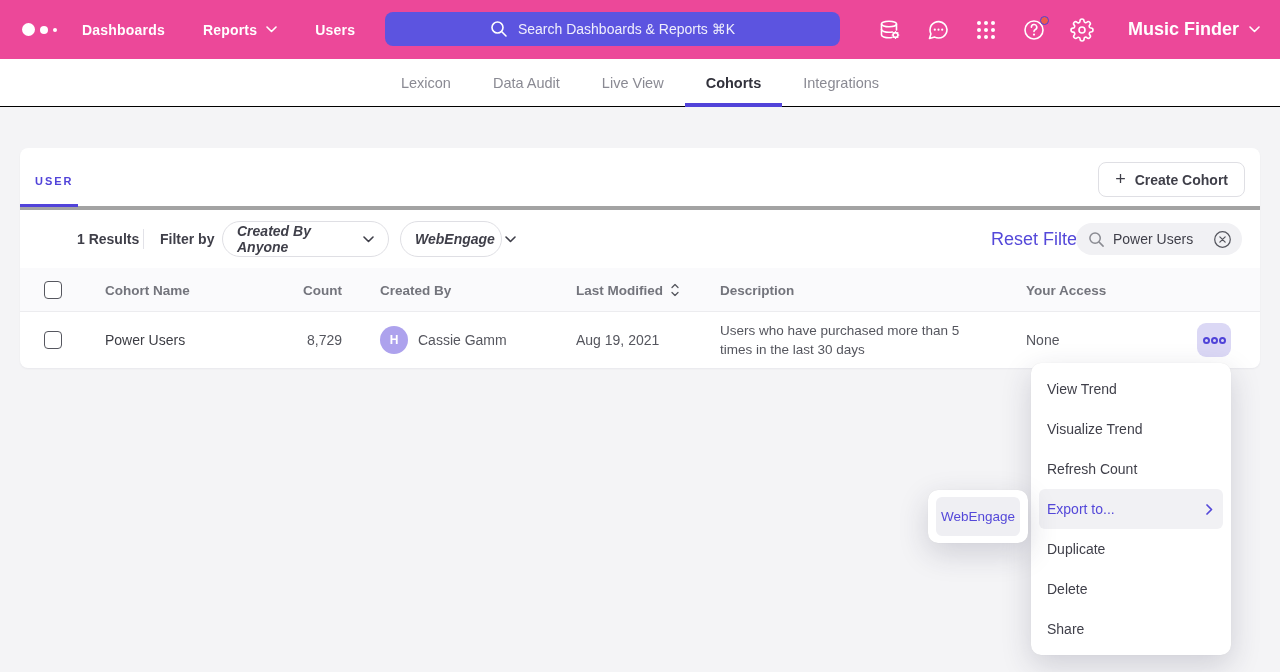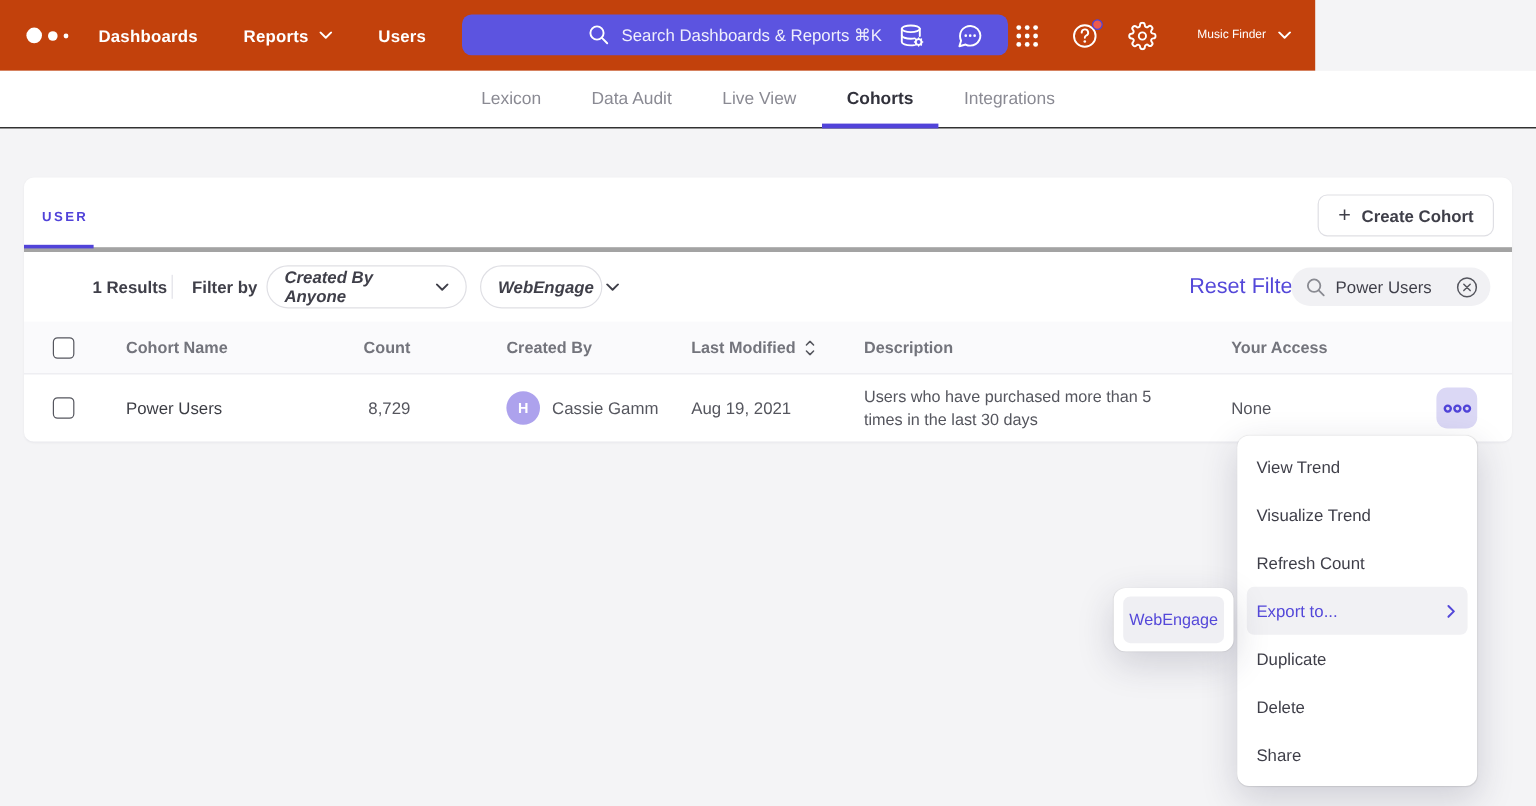--- a/index.html
+++ b/index.html
@@ -8,40 +8,40 @@
     font-family: "Liberation Sans", sans-serif;
     background:#F4F4F6;
     position:relative;
     overflow:hidden;
     color:#3C3D44;
   }
   .stage { position:absolute; inset:0; width:1280px; height:672px; }
 
   
   .topnav {
-    position:absolute; left:0; top:0; width:1096px; height:59px;
-    background:#c2410c; display:flex; align-items:center; color:#fff;
+    position:absolute; left:0; top:0; width:1280px; height:59px;
+    background:#ec4899; display:flex; align-items:center; color:#fff;
   }
   .logo { display:flex; align-items:center; gap:5px; margin-left:22px; width:44px; cursor:pointer; }
   .logo .d1 { width:13px; height:13px; border-radius:50%; background:#fff; }
   .logo .d2 { width:8px;  height:8px;  border-radius:50%; background:#fff; }
   .logo .d3 { width:4px;  height:4px;  border-radius:50%; background:#fff; }
   .topnav-links { display:flex; align-items:center; gap:38px; margin-left:16px; }
   .topnav-link { font-size:14px; font-weight:700; letter-spacing:.2px; cursor:pointer; display:flex; align-items:center; gap:9px; }
   .nav-search {
     position:absolute; left:385px; top:12px; width:455px; height:34px;
     background:#5C54E0; border-radius:8px; display:flex; align-items:center; justify-content:center;
     gap:10px; cursor:pointer;
   }
   .nav-search span { font-size:14px; color:rgba(255,255,255,.9); }
   .topnav-right { position:absolute; right:20px; top:0; height:59px; display:flex; align-items:center; gap:24px; }
   .nav-icon { width:24px; height:24px; position:relative; cursor:pointer; display:flex; align-items:center; justify-content:center; }
   .badge-dot { position:absolute; top:-2px; right:-3px; width:9px; height:9px; border-radius:50%; background:#EE5A4C; border:1.5px solid #4B43DB; }
   .project-switch { display:flex; align-items:center; gap:10px; margin-left:10px; cursor:pointer; }
-  .project-switch b { font-size:10px; font-weight:400; }
+  .project-switch b { font-size:18px; font-weight:700; }
 
   
   .subnav {
     position:absolute; left:0; top:59px; width:1280px; height:48px;
     background:#fff; border-bottom:1px solid #000000;
     display:flex; justify-content:center; align-items:stretch;
   }
   .subtab {
     position:relative; display:flex; align-items:center; padding:0 21px;
     font-size:14.5px; color:#8A8A93; cursor:pointer;
@@ -94,21 +94,21 @@
   .thead {
     position:absolute; left:0; top:120px; right:0; height:44px;
     background:#FAFAFC; border-bottom:1px solid #ECECEF;
     font-size:13.5px; font-weight:600; color:#73747C;
   }
   .trow { position:absolute; left:0; top:164px; right:0; height:56px; font-size:14px; color:#55565E; }
   .cell { position:absolute; top:50%; transform:translateY(-50%); }
   .c-check { left:24px; width:18px; height:18px; border:1.5px solid #55565E; border-radius:4px; background:#fff; cursor:pointer; }
   .c-name { left:85px; }
   .c-count { left:265px; width:57px; text-align:right; }
-  .c-createdby { left:402px; }
+  .c-createdby { left:360px; }
   .c-modified { left:556px; display:flex; align-items:center; gap:8px; }
   .c-desc { left:700px; width:252px; }
   .c-access { left:1006px; }
   .trow .c-name { color:#3C3D44; }
   .trow .c-desc { font-size:13.5px; line-height:19px; }
   .created-wrap { display:flex; align-items:center; gap:10px; }
   .avatar {
     width:28px; height:28px; border-radius:50%; background:#ADA2ED;
     color:#fff; font-size:12px; font-weight:600; display:flex; align-items:center; justify-content:center;
   }

